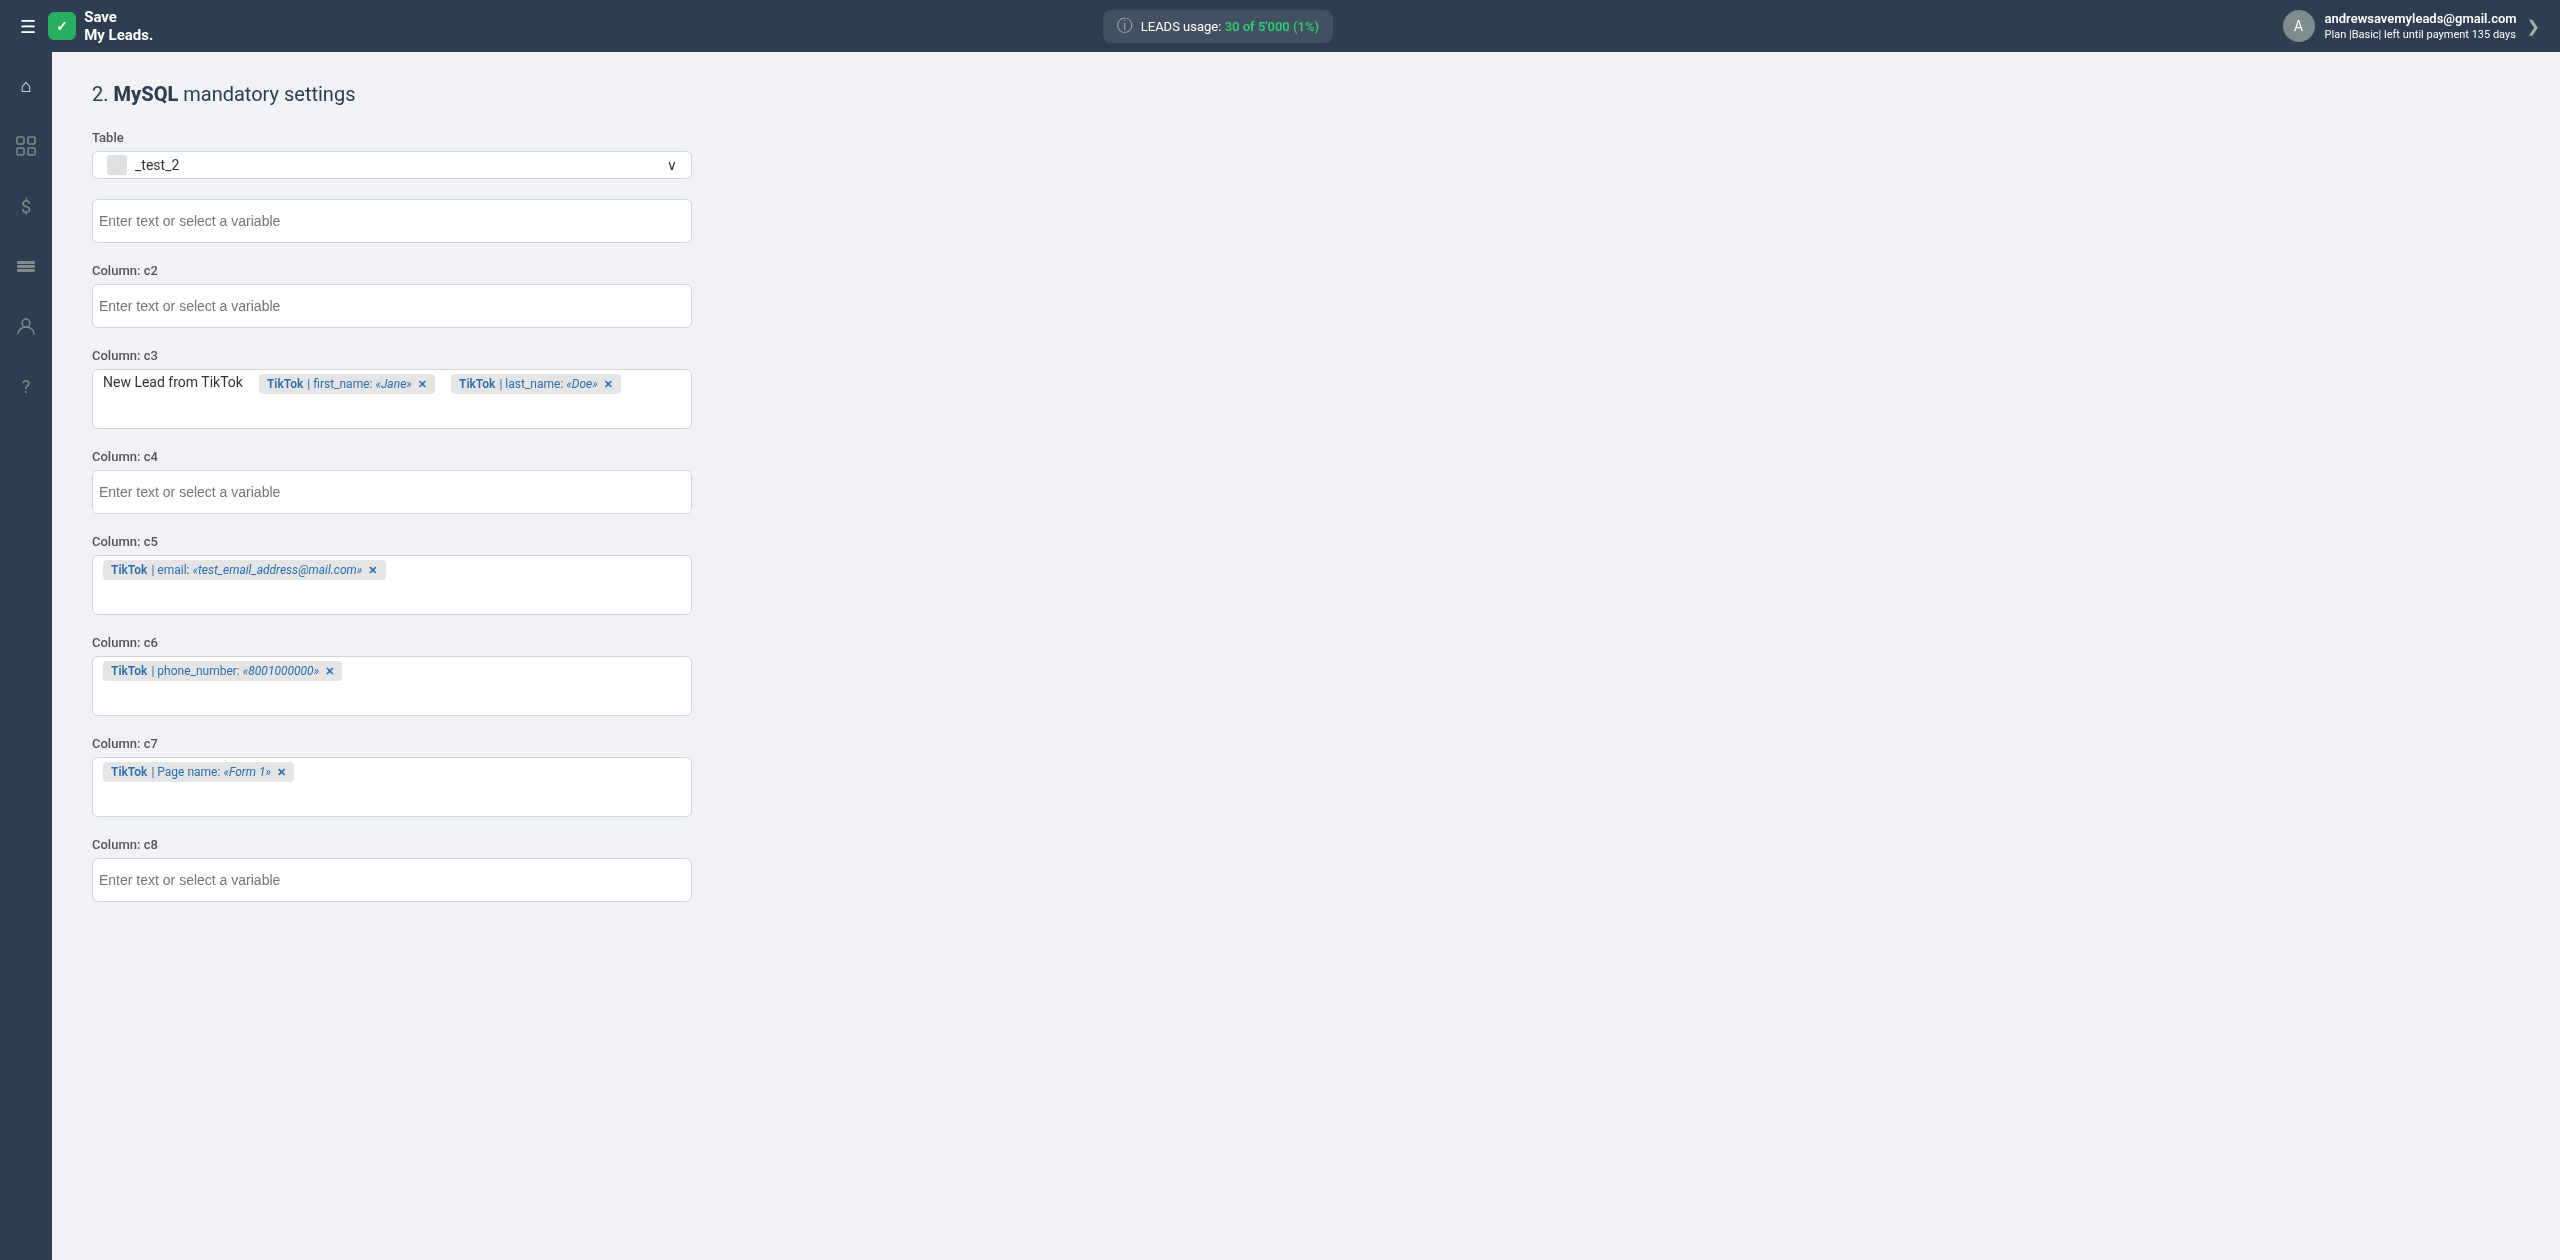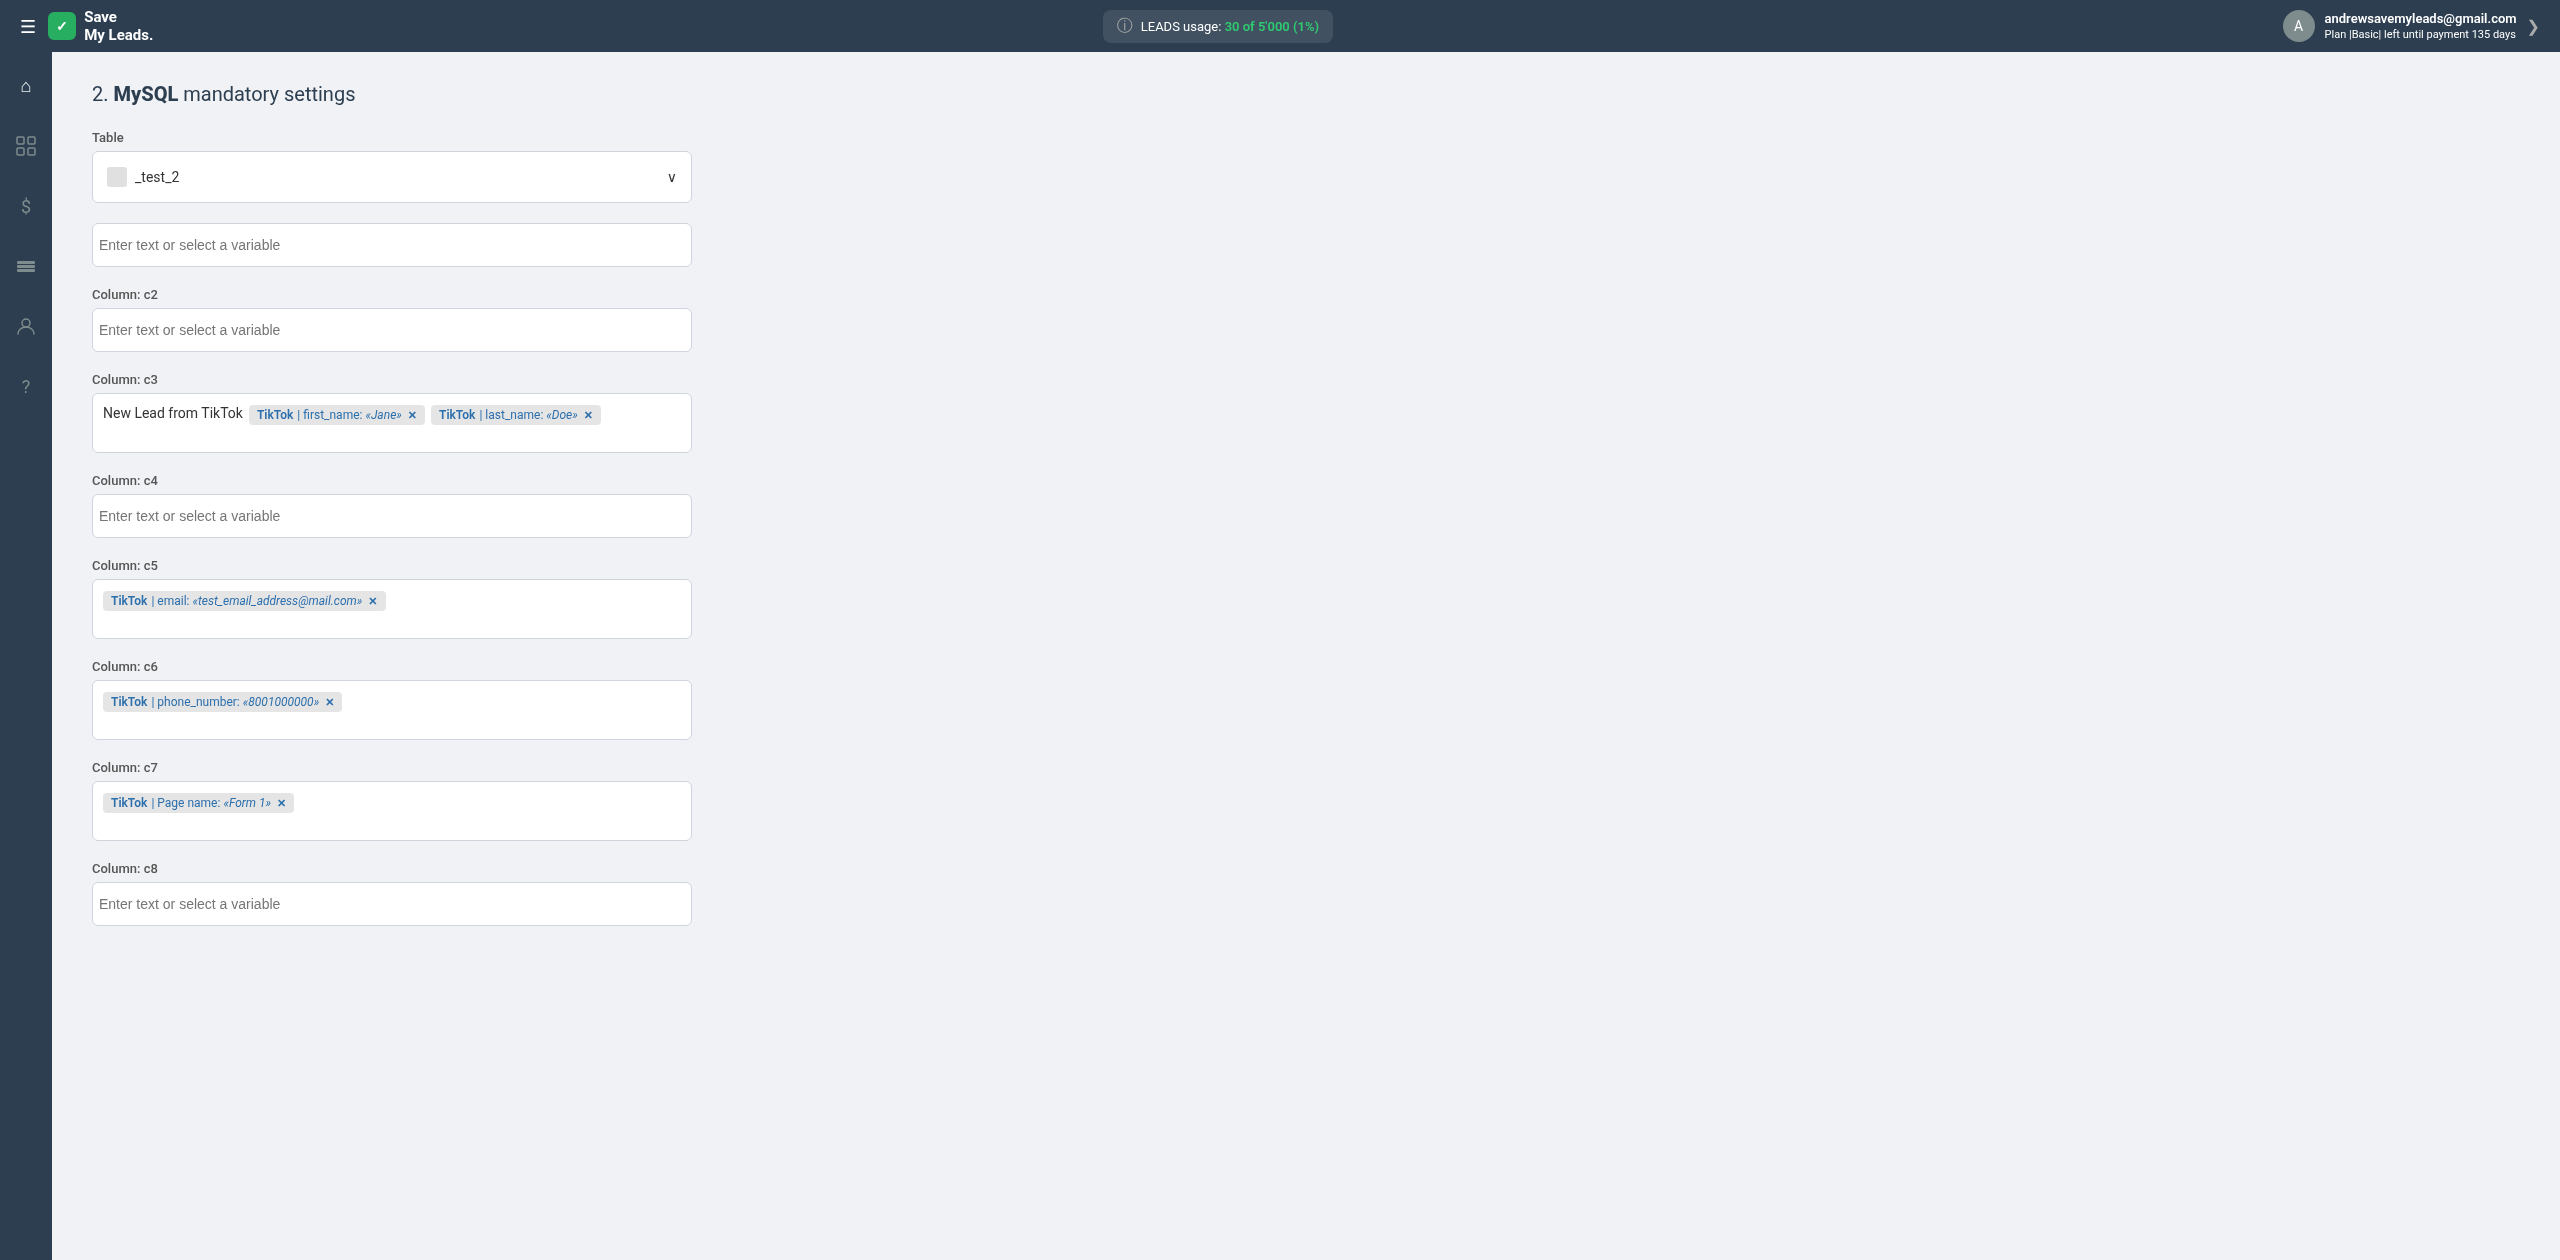--- a/index.html
+++ b/index.html
@@ -88,21 +88,21 @@
       font-size: 13px;
       color: #555;
       margin-bottom: 6px;
       font-weight: 500;
     }
 
     .form-group { margin-bottom: 20px; }
 
     .dropdown-field {
       width: 600px;
-      height: 52px;
+      height: 28px;
       border: 1px solid #d0d5dd;
       border-radius: 6px;
       background: #fff;
       display: flex;
       align-items: center;
       justify-content: space-between;
       padding: 0 14px;
       cursor: pointer;
       font-size: 14px;
       color: #333;
@@ -128,25 +128,25 @@
       outline: none;
       cursor: text;
     }
 
     .tag-input {
       width: 600px;
       min-height: 60px;
       border: 1px solid #d0d5dd;
       border-radius: 6px;
       background: #fff;
-      padding: 11px 10px;
+      padding: 4px 10px;
       display: flex;
       flex-wrap: wrap;
       align-items: flex-start;
-      gap: 6px;
+      gap: 16px;
       cursor: text;
     }
     .tag-input-text {
       font-size: 14px;
       color: #333;
       display: flex;
       align-items: center;
     }
     .tag {
       background: #e5e5e5;

